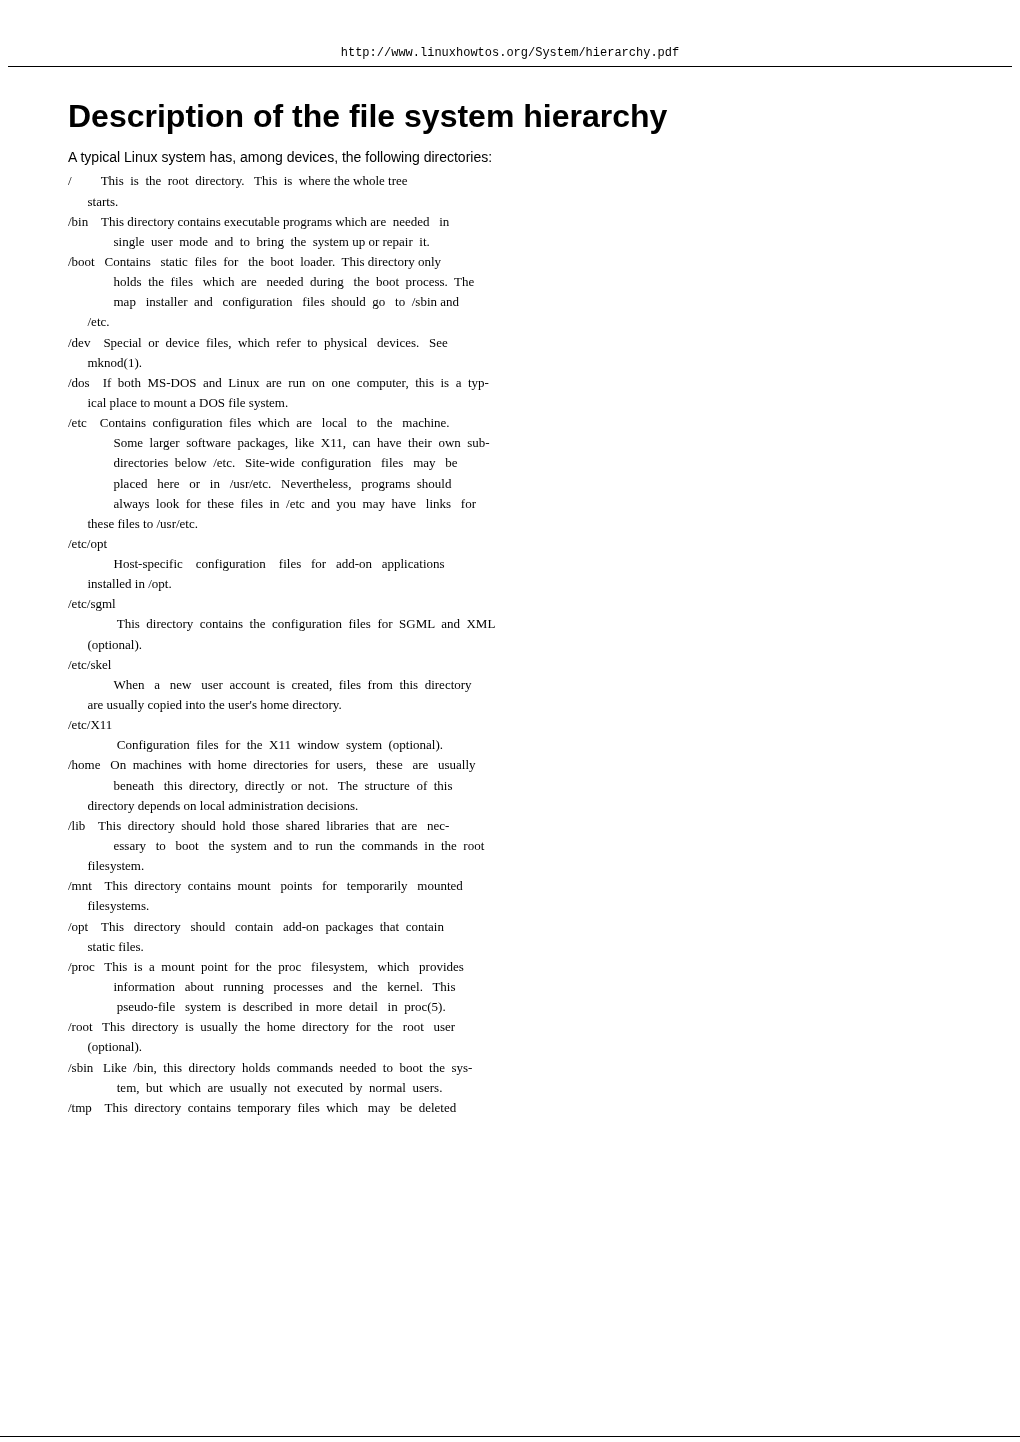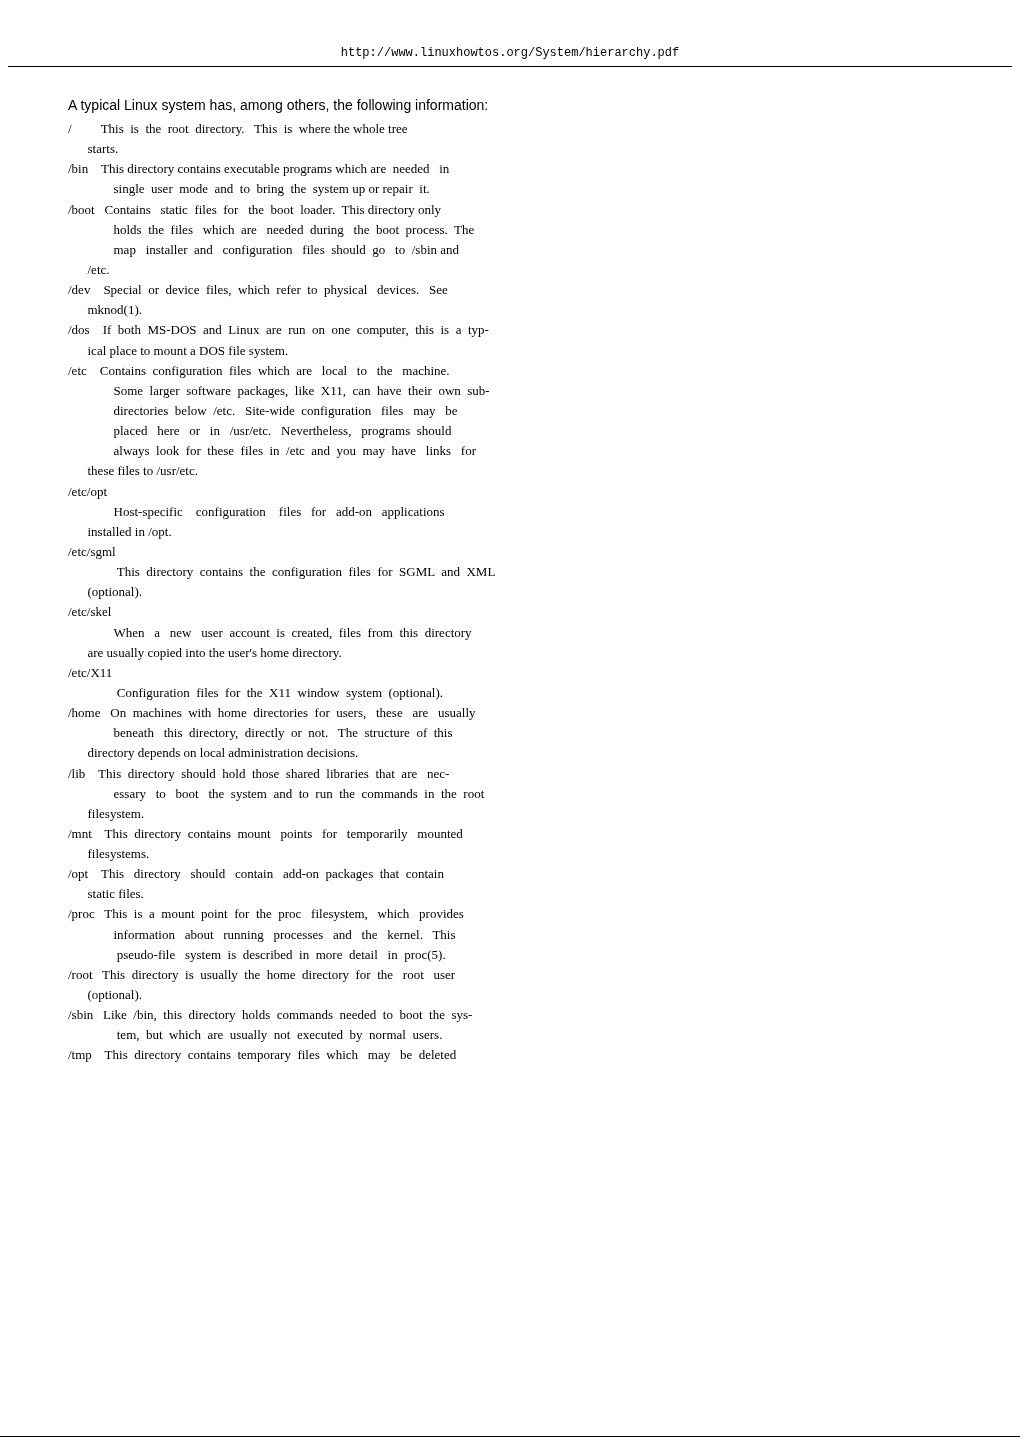--- a/index.html
+++ b/index.html
@@ -104,23 +104,24 @@
 <body>
 
 <div class="page-container">
 
   <div class="top-url-bar">
     <span>http://www.linuxhowtos.org/System/hierarchy.pdf</span>
   </div>
 
   <div class="main-content">
 
+    <h1 class="page-title">Description of the file system hierarchy</h1>
 
 
-    <p class="section-header">A typical Linux system has, among others, the following information:</p>
+    <p class="section-header">A typical Linux system has, among devices, the following directories:</p>
 
     <div class="pre-block">
         <pre>/         This  is  the  root  directory.   This  is  where the whole tree
       starts.
 /bin    This directory contains executable programs which are  needed   in
               single  user  mode  and  to  bring  the  system up or repair  it.
 /boot   Contains   static  files  for   the  boot  loader.  This directory only
               holds  the  files   which  are   needed  during   the  boot  process.  The
               map   installer  and   configuration   files  should  go   to  /sbin and
       /etc.

